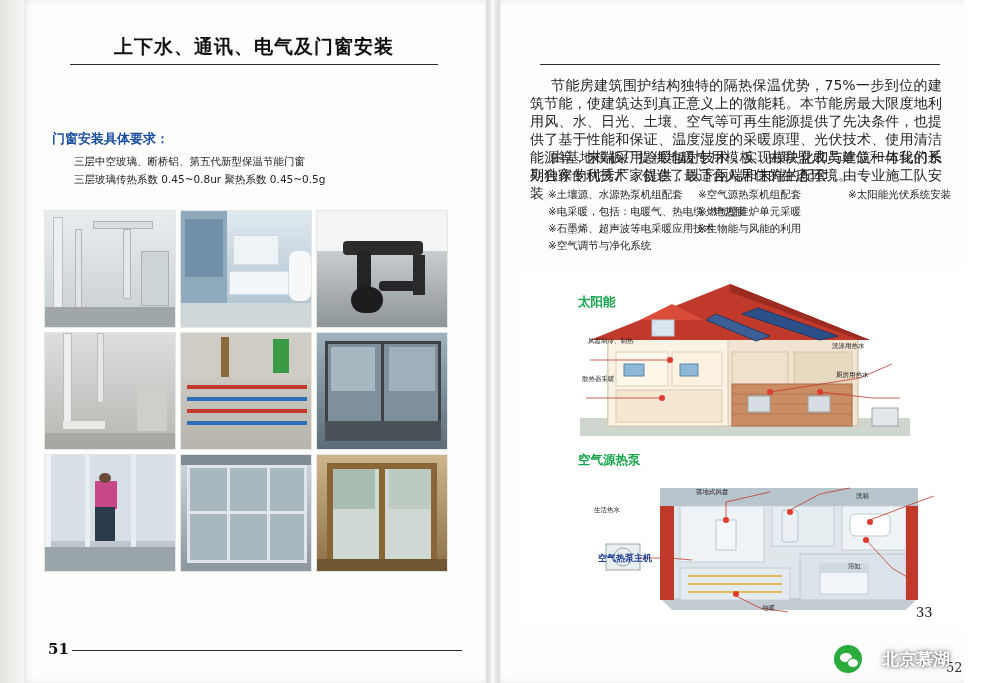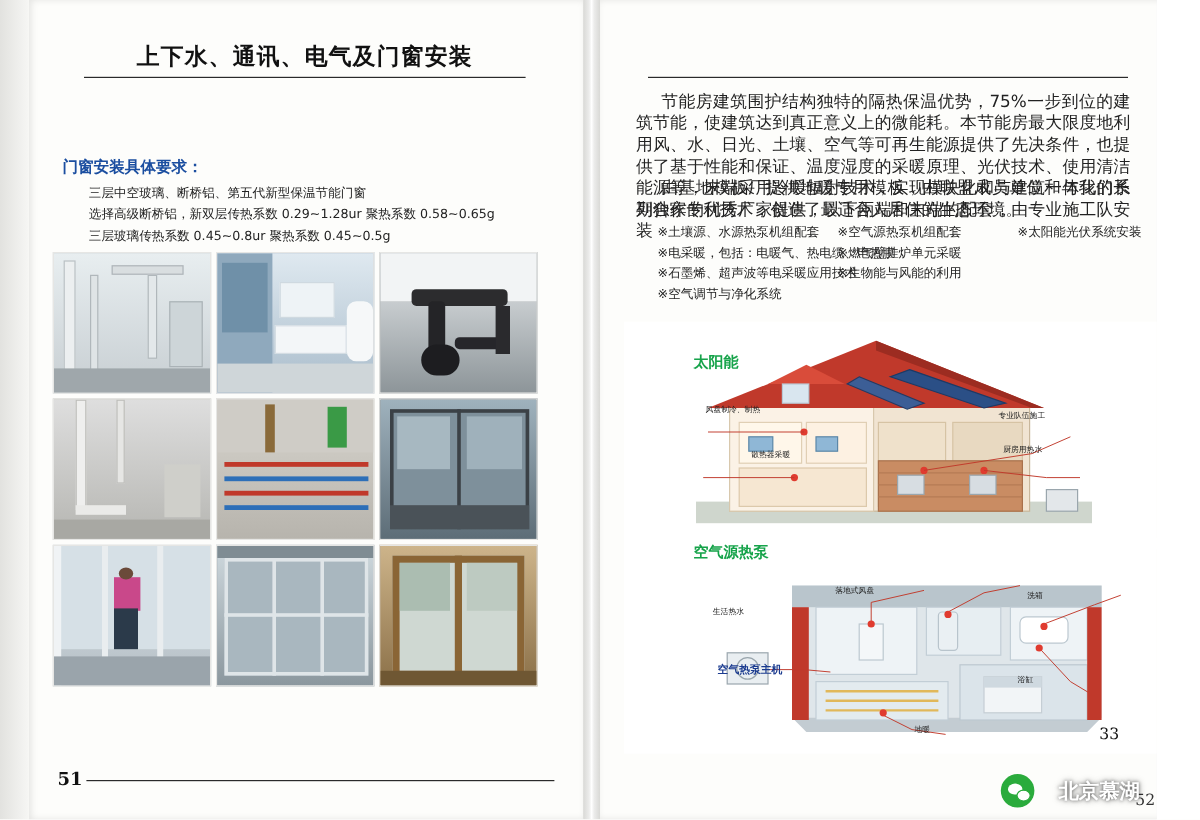--- a/index.html
+++ b/index.html
@@ -197,21 +197,20 @@
   <div class="sheet left"></div>
 
   <div class="l-title">上下水、通讯、电气及门窗安装</div>
   <div class="l-rule"></div>
 
 
   <div class="l-sub">门窗安装具体要求：</div>
 
   <div class="l-list">
     <div>三层中空玻璃、断桥铝、第五代新型保温节能门窗</div>
-    <div>选择高级断桥铝，新双层传热系数 0.29~1.28ur 聚热系数 0.58~0.65g</div>
     <div>三层玻璃传热系数 0.45~0.8ur  聚热系数 0.45~0.5g</div>
   </div>
 
   <div class="grid">
 
     <div class="cell" style="background:#cfd7da">
       <div class="ph">
         <i style="left:0;top:0;width:100%;height:100%;background:linear-gradient(#e8eef0,#c7ced2)"></i>
         <i style="left:8px;top:6px;width:10px;height:100px;background:#eceff0;border:1px solid #b9c0c4"></i>
         <i style="left:30px;top:18px;width:7px;height:88px;background:#dfe4e6;border:1px solid #b0b7bb"></i>
@@ -396,22 +395,22 @@
       <polyline points="142,130 100,130 66,130" fill="none" stroke="#c0392b" stroke-width="0.8"></polyline>
       <polyline points="250,124 340,110 372,96" fill="none" stroke="#c0392b" stroke-width="0.8"></polyline>
       <polyline points="300,124 352,130 380,130" fill="none" stroke="#c0392b" stroke-width="0.8"></polyline>
 
       <rect x="352" y="140" width="26" height="18" fill="#e3e7ea" stroke="#9aa6ad"></rect>
     </svg>
   </div>
 
   <div class="illus-label" id="lbl-solar">太阳能</div>
   <div class="cal" style="left:588px; top:337px;">风盘制冷、制热</div>
-  <div class="cal" style="left:832px; top:342px;">专业队伍施工</div>
-  <div class="cal" style="left:582px; top:375px;margin-left:44px;">散热器采暖</div>
+  <div class="cal" style="left:832px; top:342px;">洗涤用热水</div>
+  <div class="cal" style="left:582px; top:375px;">散热器采暖</div>
   <div class="cal" style="left:836px; top:371px;">厨房用热水</div>
 
   <div class="illus" id="illus2">
     <svg width="444" height="180" viewBox="0 0 444 180">
 
       <polygon points="140,40 398,40 398,150 140,150" fill="#dfe6ea"></polygon>
       <polygon points="140,150 398,150 386,162 152,162" fill="#c3ccd2"></polygon>
 
       <rect x="140" y="40" width="258" height="18" fill="#b9c5cc"></rect>
 

